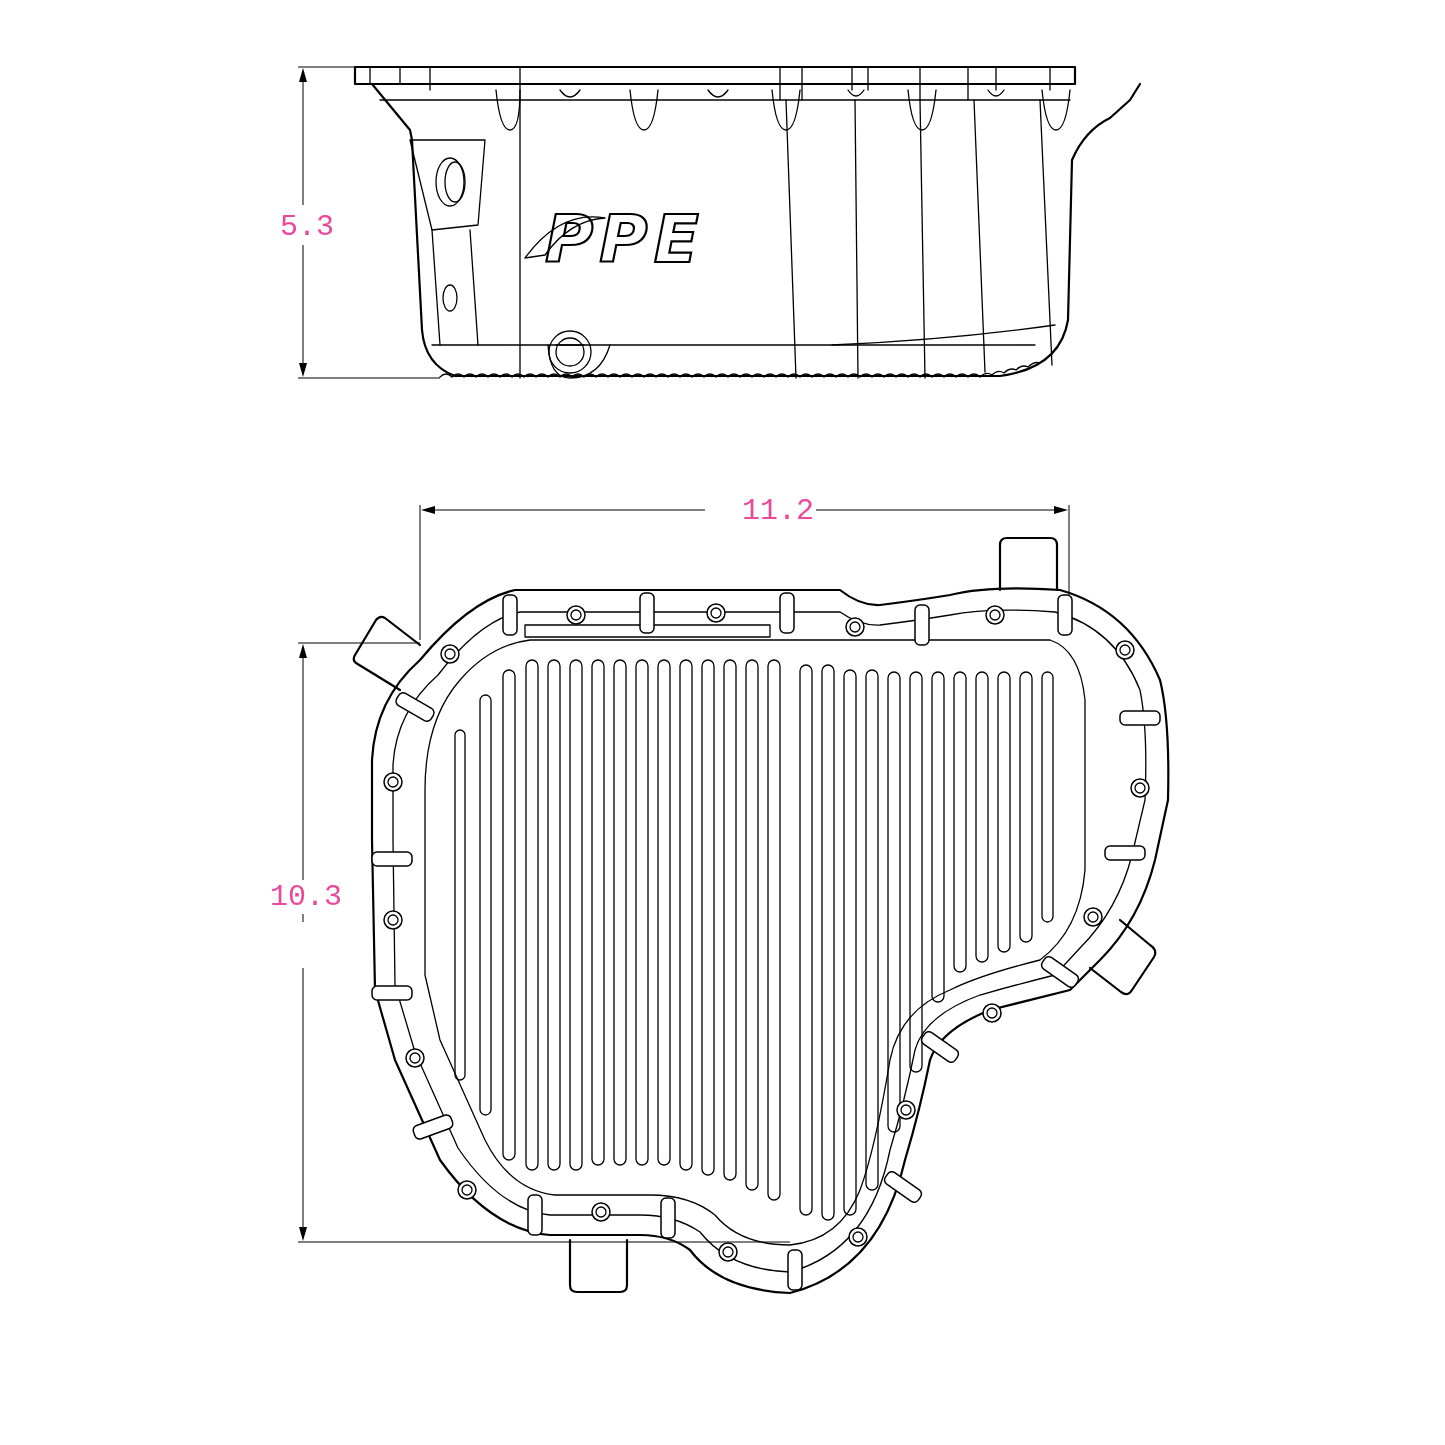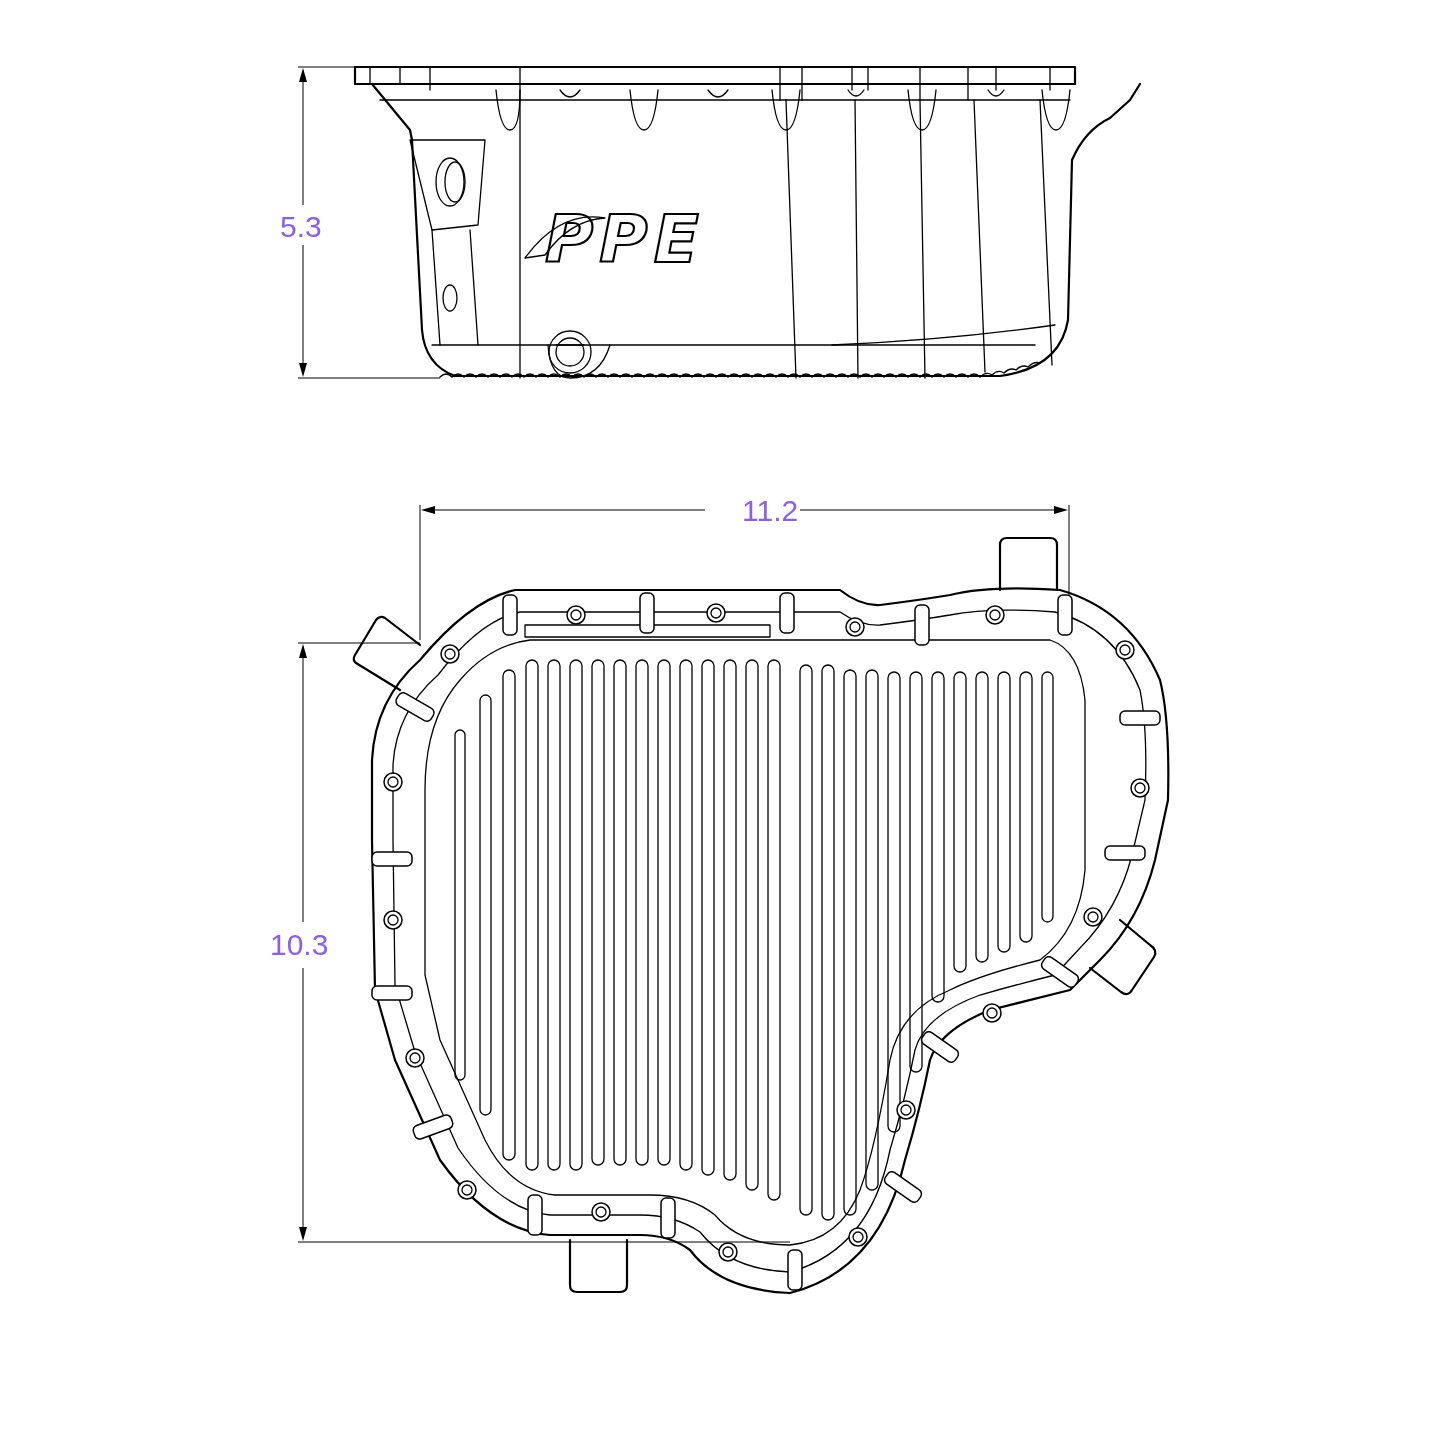--- a/index.html
+++ b/index.html
@@ -1,21 +1,21 @@
 <!DOCTYPE html>
 <html><head>
   <meta charset="utf-8">
   <style>
     html, body { margin: 0; padding: 0; background: #ffffff; }
     body { width: 1445px; height: 1445px; position: relative; overflow: hidden; font-family: "DejaVu Sans", sans-serif; }
     #drawing { position: absolute; left: 0; top: 0; width: 1445px; height: 1445px; }
-    .dim-label { position: absolute; font-family: Liberation Sans, sans-serif; font-size: 30px; color: #8b5cf6; background: #fff; line-height: 1; padding: 2px 2px; }
+    .dim-label { position: absolute; font-family: Liberation Mono, monospace; font-size: 30px; color: #ec4899; background: #fff; line-height: 1; padding: 2px 2px; }
     #dim-height-side { left: 278px; top: 210px; }
     #dim-width-bottom { left: 740px; top: 494px; }
-    #dim-height-bottom { left: 268px; top: 928px; }
+    #dim-height-bottom { left: 268px; top: 880px; }
     svg .o { fill: none; stroke: #000; stroke-width: 2.2; stroke-linejoin: round; stroke-linecap: round; }
     svg .t { fill: none; stroke: #000; stroke-width: 1.3; stroke-linejoin: round; stroke-linecap: round; }
     svg .d { fill: none; stroke: #000; stroke-width: 1; }
     svg .w { fill: #fff; stroke: #000; stroke-width: 1.5; }
     svg .ar { fill: #000; stroke: none; }
   </style>
 </head>
 <body>
 
 <svg id="drawing" viewBox="0 0 1445 1445" xmlns="http://www.w3.org/2000/svg">

